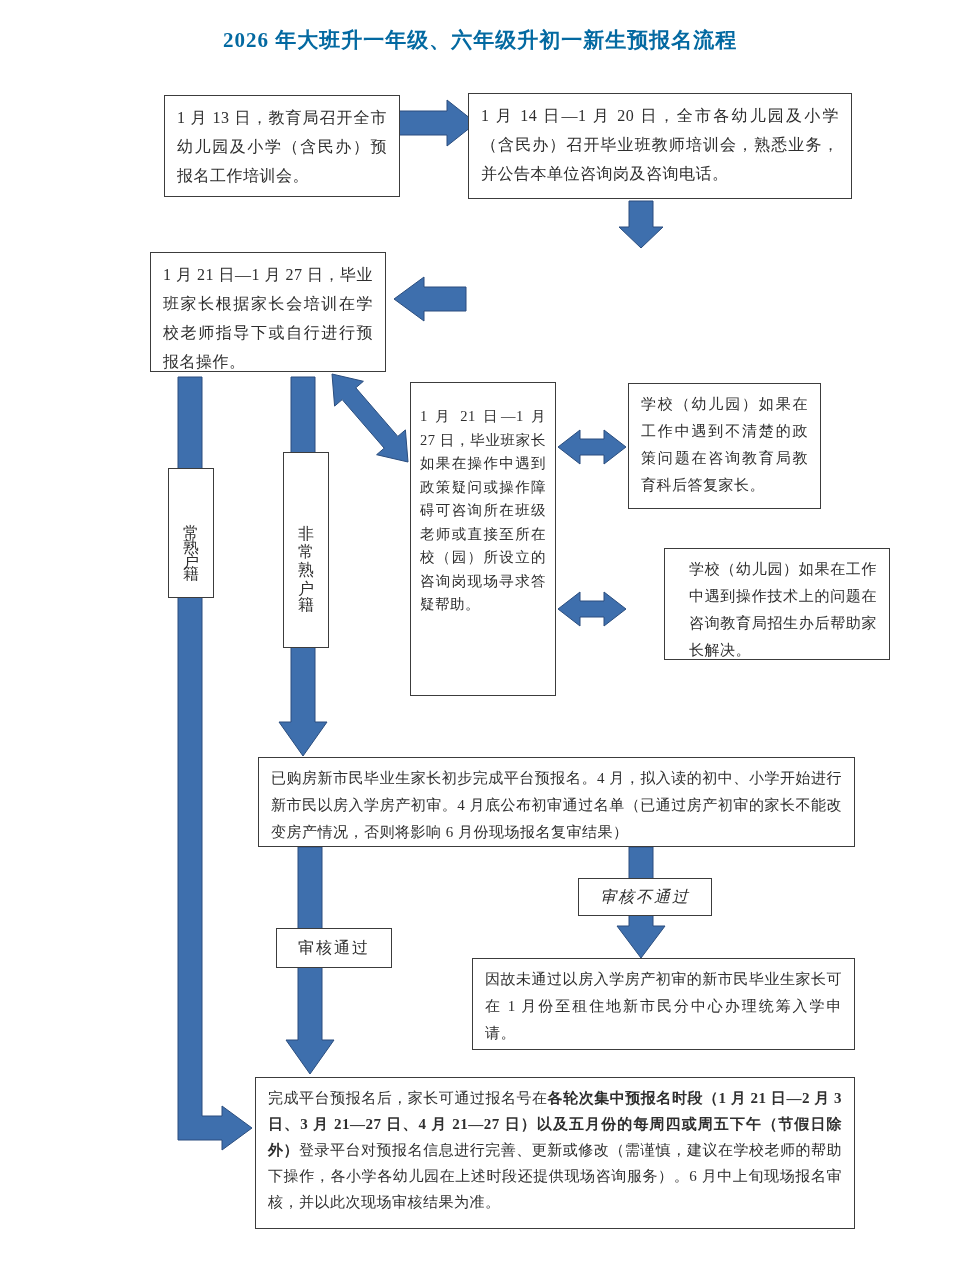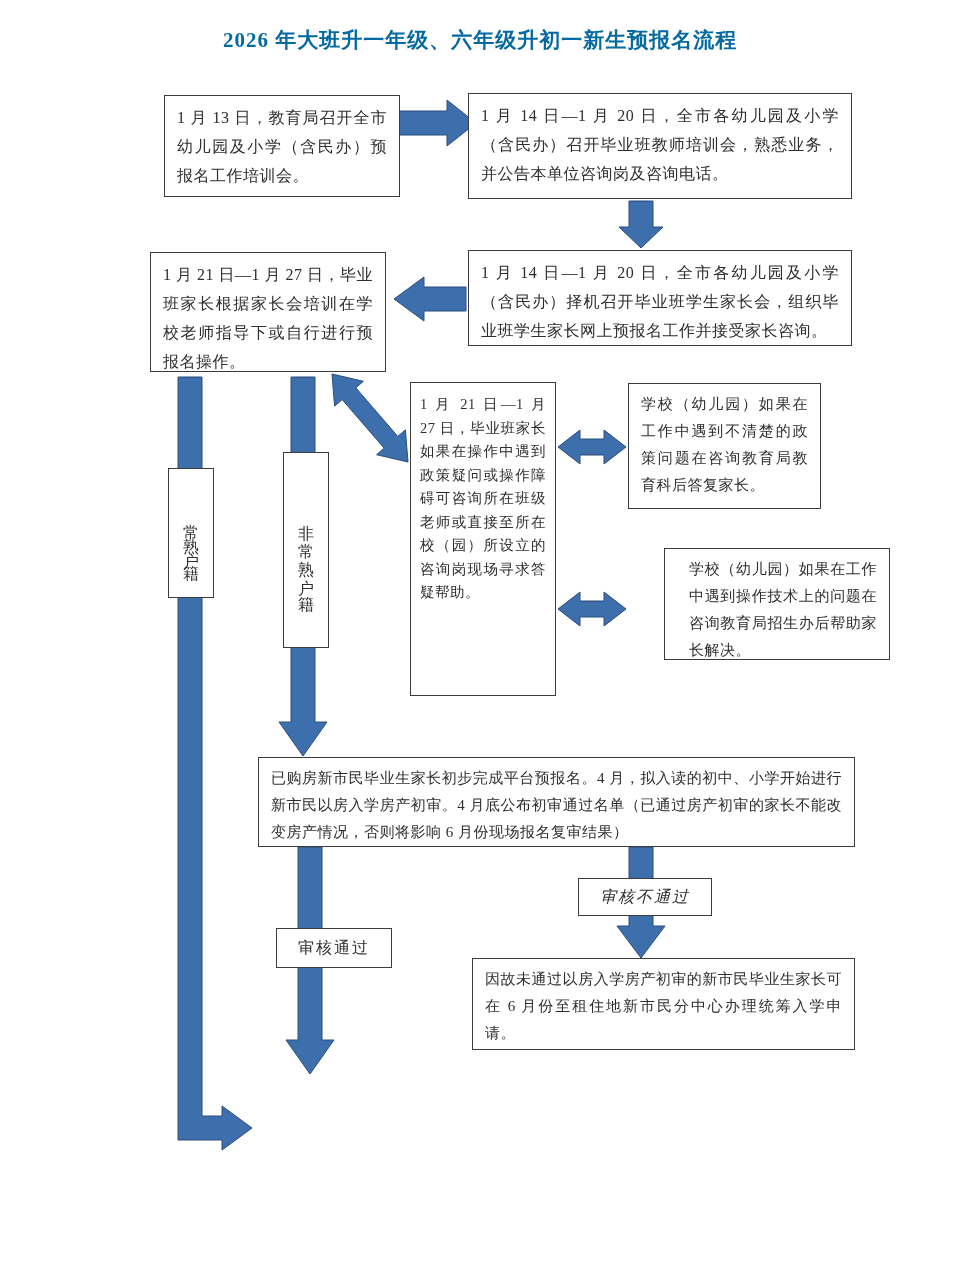--- a/index.html
+++ b/index.html
@@ -19,21 +19,21 @@
   }
   .arrows{position:absolute; left:0; top:0; z-index:1;}
   .arrows polygon{ fill:var(--arrow); stroke:var(--arrow-edge); stroke-width:1; }
   .box{
     position:absolute; z-index:2; box-sizing:border-box;
     background:var(--bg); border:1.5px solid var(--border);
     font-size:16px; line-height:29px; padding:7px 12px;
     letter-spacing:0.5px; text-align:justify;
   }
   .box.small{font-size:15px; line-height:27px;}
-  .box.narrow{font-size:14.5px; line-height:23.5px; padding:10px 9px;}
+  .box.narrow{font-size:14.5px; line-height:23.5px; padding:22px 9px;}
   .vbox{
     position:absolute; z-index:3; box-sizing:border-box;
     background:var(--bg); border:1.5px solid var(--border);
     writing-mode:vertical-rl; text-orientation:upright;
     display:flex; align-items:center; justify-content:center;
     font-size:16px; line-height:1;
   }
   .tag{
     position:absolute; z-index:3; box-sizing:border-box;
     background:var(--bg); border:1.5px solid var(--border);
@@ -59,34 +59,36 @@
     <polygon points="558,447 580,430 580,439 604,439 604,430 626,447 604,464 604,455 580,455 580,464"></polygon>
     <polygon points="558,609 580,592 580,601 604,601 604,592 626,609 604,626 604,617 580,617 580,626"></polygon>
     <polygon points="298,847 322,847 322,1040 334,1040 310,1074 286,1040 298,1040"></polygon>
     <polygon points="629,847 653,847 653,926 665,926 641,958 617,926 629,926"></polygon>
   </svg>
 
   <div class="box" style="left:164px; top:95px; width:236px; height:102px;">1 月 13 日，教育局召开全市幼儿园及小学（含民办）预报名工作培训会。</div>
 
   <div class="box" style="left:468px; top:93px; width:384px; height:106px;">1 月 14 日—1 月 20 日，全市各幼儿园及小学（含民办）召开毕业班教师培训会，熟悉业务，并公告本单位咨询岗及咨询电话。</div>
 
-  <div class="box" style="left:468px; top:250px; width:384px; height:96px;">1 月 14 日—1 月 20 日，全市各幼儿园及小学（含民办）择机召开毕业班学生家长会，组织毕业班学生家长网上预报名工作并接受家长咨询。</div>
 
   <div class="box" style="left:150px; top:252px; width:236px; height:120px;">1 月 21 日—1 月 27 日，毕业班家长根据家长会培训在学校老师指导下或自行进行预报名操作。</div>
 
   <div class="box narrow" style="left:410px; top:382px; width:146px; height:314px;">1 月 21 日—1 月 27 日，毕业班家长如果在操作中遇到政策疑问或操作障碍可咨询所在班级老师或直接至所在校（园）所设立的咨询岗现场寻求答疑帮助。</div>
 
   <div class="box small" style="left:628px; top:383px; width:193px; height:126px;">学校（幼儿园）如果在工作中遇到不清楚的政策问题在咨询教育局教育科后答复家长。</div>
 
   <div class="box small" style="left:664px; top:548px; width:226px; height:112px;padding-left:24px;">学校（幼儿园）如果在工作中遇到操作技术上的问题在咨询教育局招生办后帮助家长解决。</div>
 
   <div class="box small" style="left:258px; top:757px; width:597px; height:90px; line-height:27px;">已购房新市民毕业生家长初步完成平台预报名。4 月，拟入读的初中、小学开始进行新市民以房入学房产初审。4 月底公布初审通过名单（已通过房产初审的家长不能改变房产情况，否则将影响 6 月份现场报名复审结果）</div>
 
-  <div class="box small" style="left:472px; top:958px; width:383px; height:92px; line-height:27px;">因故未通过以房入学房产初审的新市民毕业生家长可在 6 月份至租住地新市民分中心办理统筹入学申请。</div>
+  <div class="box small" style="left:472px; top:958px; width:383px; height:92px; line-height:27px;">因故未通过以房入学房产初审的新市民毕业生家长可在 1 月份至租住地新市民分中心办理统筹入学申请。</div>
 
+  <div class="box small" style="left:255px; top:1077px; width:600px; height:152px; line-height:26px;">
+    <span>完成平台预报名后，家长可通过报名号在</span><span class="b">各轮次集中预报名时段（1 月 21 日—2 月 3 日、3 月 21—27 日、4 月 21—27 日）以及五月份的每周四或周五下午（节假日除外）</span><span>登录平台对预报名信息进行完善、更新或修改（需谨慎，建议在学校老师的帮助下操作，各小学各幼儿园在上述时段还提供现场咨询服务）。6 月中上旬现场报名审核，并以此次现场审核结果为准。</span>
+  </div>
 
   <div class="vbox" style="left:168px; top:468px; width:46px; height:130px; letter-spacing:14px; padding-top:12px;">常熟户籍</div>
 
   <div class="vbox" style="left:283px; top:452px; width:46px; height:196px; letter-spacing:18px; padding-top:14px;">非常熟户籍</div>
 
   <div class="tag" style="left:276px; top:928px; width:116px; height:40px;">审核通过</div>
 
   <div class="tag" style="left:578px; top:878px; width:134px; height:38px;font-style:italic;">审核不通过</div>
 
 </div>

